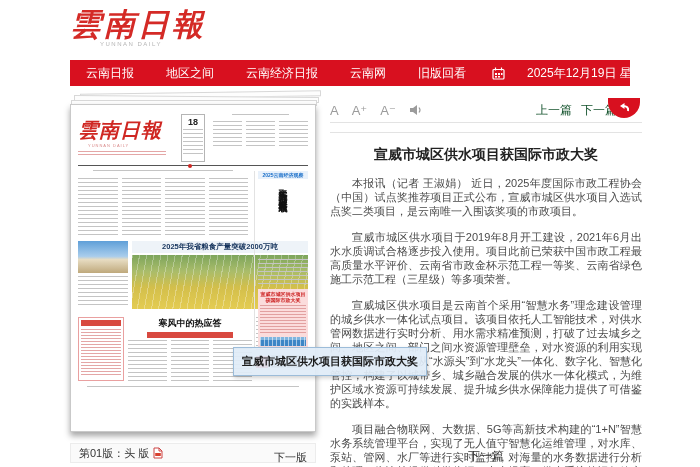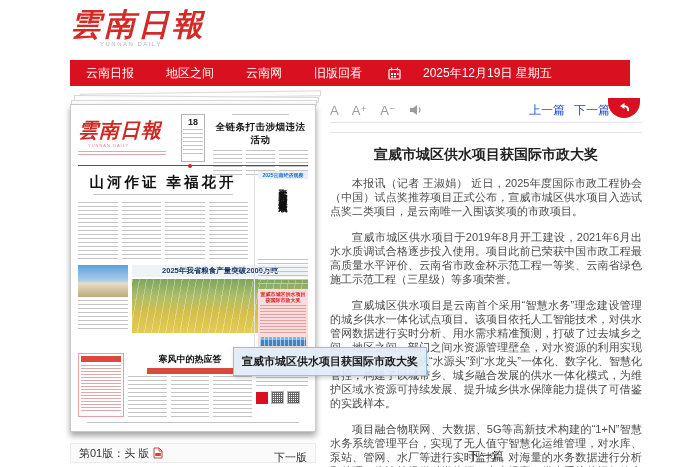--- a/index.html
+++ b/index.html
@@ -78,21 +78,21 @@
   .photo-row{display:flex;gap:4px;margin-top:3px;height:66px;}
   .photo-col-left{width:50px;}
   .photo-stone{height:32px;background:linear-gradient(180deg,#5f9fd8 0%,#a9cdec 48%,#e7dcc2 58%,#bfa97c 100%);}
   .photo-col-left .ft{height:30px;margin-top:3px;}
   .grain-block{flex:1;}
   .hl-grain{font-size:7.5px;font-weight:bold;color:#15335c;text-align:center;background:#eef3f8;padding:1px 0;white-space:nowrap;overflow:hidden;}
   .photo-rice{height:54px;margin-top:2px;
     background-image:repeating-linear-gradient(100deg,rgba(255,255,255,0.3) 0 1px,transparent 1px 7px),
     linear-gradient(180deg,#7da55c 0%,#a9bc6a 30%,#d3bf4b 60%,#e4cc52 100%);}
 
-  .bottom-row{display:flex;gap:4px;margin-top:22px;height:64px;}
+  .bottom-row{display:flex;gap:4px;margin-top:10px;height:64px;}
   .red-box{width:46px;border:1px solid #e9a0a0;padding:2px;box-sizing:border-box;}
   .red-box-hd{height:6px;background:#d8493f;}
   .red-box .ft-red{height:46px;margin-top:3px;}
   .cold-block{flex:1;}
   .hl-cold{font-size:9px;font-weight:bold;color:#111;text-align:center;}
   .cold-strip{height:6px;background:#d8493f;width:70%;margin:2px auto;}
   .cold-block .cols{height:42px;margin-top:2px;}
   .qr-col{width:52px;}
   .qr-col .ft{height:34px;}
   .qr-row{display:flex;align-items:center;gap:3px;margin-top:4px;}
@@ -110,21 +110,21 @@
   }
   .pdf-icon{margin-left:4px;display:flex;align-items:center;}
   .page-next{margin-left:auto;cursor:pointer;margin-top:8px;}
 
   
   .right-panel{position:absolute;left:330px;top:98px;width:312px;}
   .toolbar{height:24px;display:flex;align-items:center;color:#9b9b9b;font-size:13px;
     border-bottom:1px solid #e3e3e3;position:relative;}
   .font-btn{margin-right:13px;cursor:pointer;}
   .speaker{margin-right:10px;display:flex;align-items:center;cursor:pointer;}
-  .art-nav{margin-left:auto;margin-right:32px;display:flex;gap:9px;color:#1d4ed8;font-size:12px;}
+  .art-nav{margin-left:auto;margin-right:25px;display:flex;gap:9px;color:#14532d;font-size:12px;}
   .art-nav span{cursor:pointer;}
   .return-btn{
     position:absolute;right:2px;top:0;width:32px;height:20px;background:#d8101f;
     border-radius:0 0 16px 16px;display:flex;align-items:center;justify-content:center;cursor:pointer;z-index:5;
   }
   .gap-line{height:9px;border-bottom:1px solid #e3e3e3;}
   .article{padding-top:11px;}
   .article-title{font-size:14px;font-weight:bold;color:#222;text-align:center;margin:2px 0 10px;}
   .article p{font-size:11px;line-height:14px;color:#4a4a4a;text-align:justify;text-indent:2em;margin:12px 0 9px;}
   .bottom-next{position:absolute;left:330px;top:448px;width:312px;text-align:center;
@@ -141,20 +141,21 @@
 <body>
 
 <div class="site-logo">
   <div class="site-logo-title">雲南日報</div>
   <div class="site-logo-sub">YUNNAN DAILY</div>
 </div>
 
 <div class="nav">
   <div class="nav-item">云南日报</div>
   <div class="nav-item">地区之间</div>
+  <div class="nav-item">云南经济日报</div>
   <div class="nav-item">云南网</div>
   <div class="nav-item">旧版回看</div>
   <div class="nav-cal">
     <svg width="13" height="13" viewBox="0 0 13 13">
       <rect x="1" y="2.5" width="11" height="9.5" rx="1" fill="none" stroke="#fff" stroke-width="1.2"></rect>
       <line x1="3.5" y1="0.5" x2="3.5" y2="3.5" stroke="#fff" stroke-width="1.2"></line>
       <line x1="9.5" y1="0.5" x2="9.5" y2="3.5" stroke="#fff" stroke-width="1.2"></line>
       <rect x="3" y="6" width="2" height="2" fill="#fff"></rect>
         <rect x="6" y="6" width="2" height="2" fill="#fff"></rect>
       <rect x="9" y="6" width="1.5" height="2" fill="#fff"></rect>
@@ -177,34 +178,32 @@
         <div class="mast-logo">雲南日報</div>
         <div class="mast-sub">YUNNAN DAILY</div>
         <div class="mast-slogan ft-red"></div>
       </div>
       <div class="mast-date">
         <div class="mast-day">18</div>
         <div class="ft"></div>
       </div>
       <div class="mast-right">
         <div class="mast-kicker ft"></div>
-        <div class="hl-tobacco">全链条打击涉烟违法活动</div>
         <div class="cols">
           <div class="ft"></div>
             <div class="ft"></div>
             <div class="ft"></div>
         </div>
       </div>
     </div>
     <div class="mast-divider">
         <div class="star"></div>
       </div>
 
     <div class="paper-main">
-      <div class="hl-main">山河作证 幸福花开</div>
       <div class="hl-sub ft"></div>
       <div class="cols body-cols">
         <div class="ft"></div>
           <div class="ft"></div>
           <div class="ft"></div>
           <div class="ft"></div>
       </div>
     </div>
 
     <div class="econ-col">

